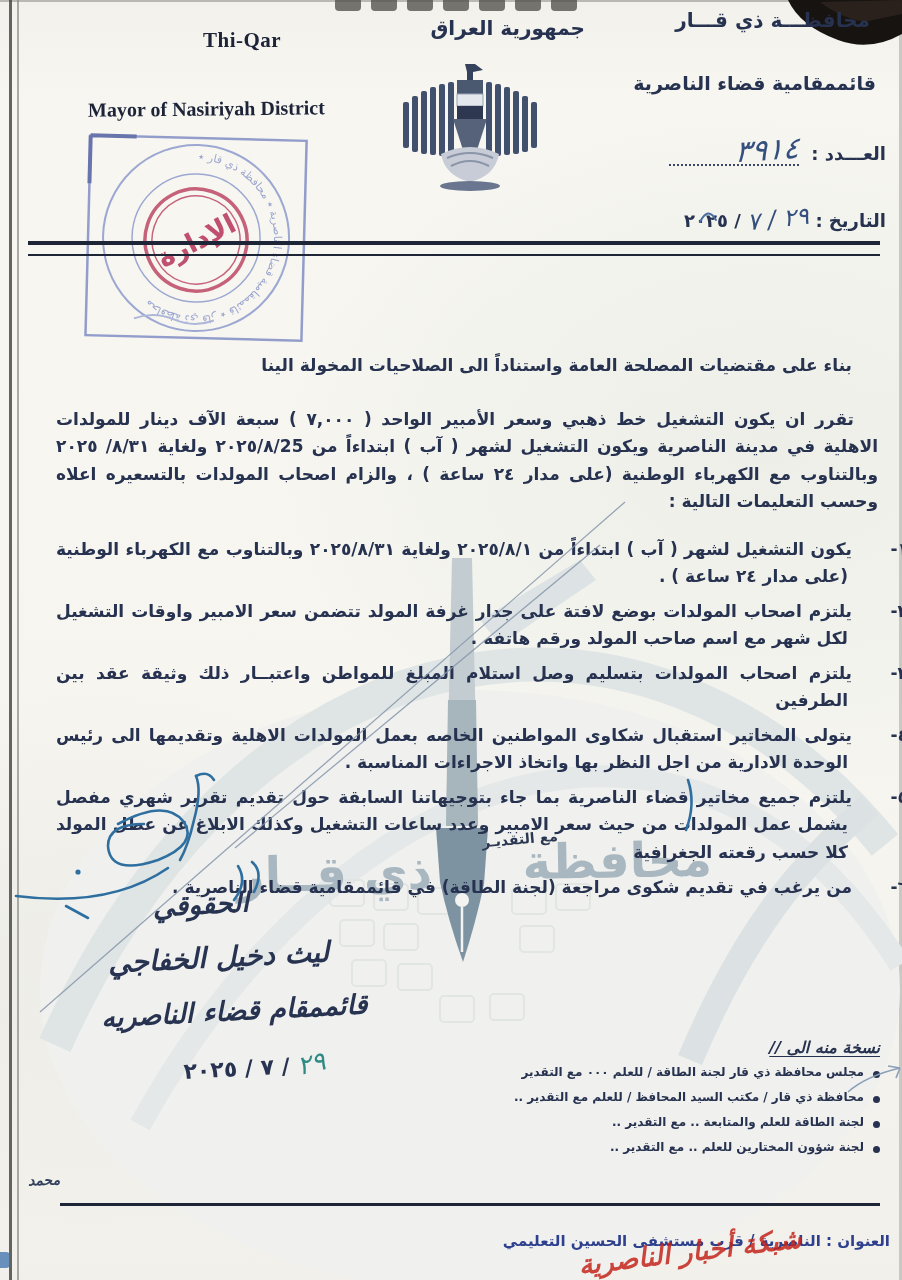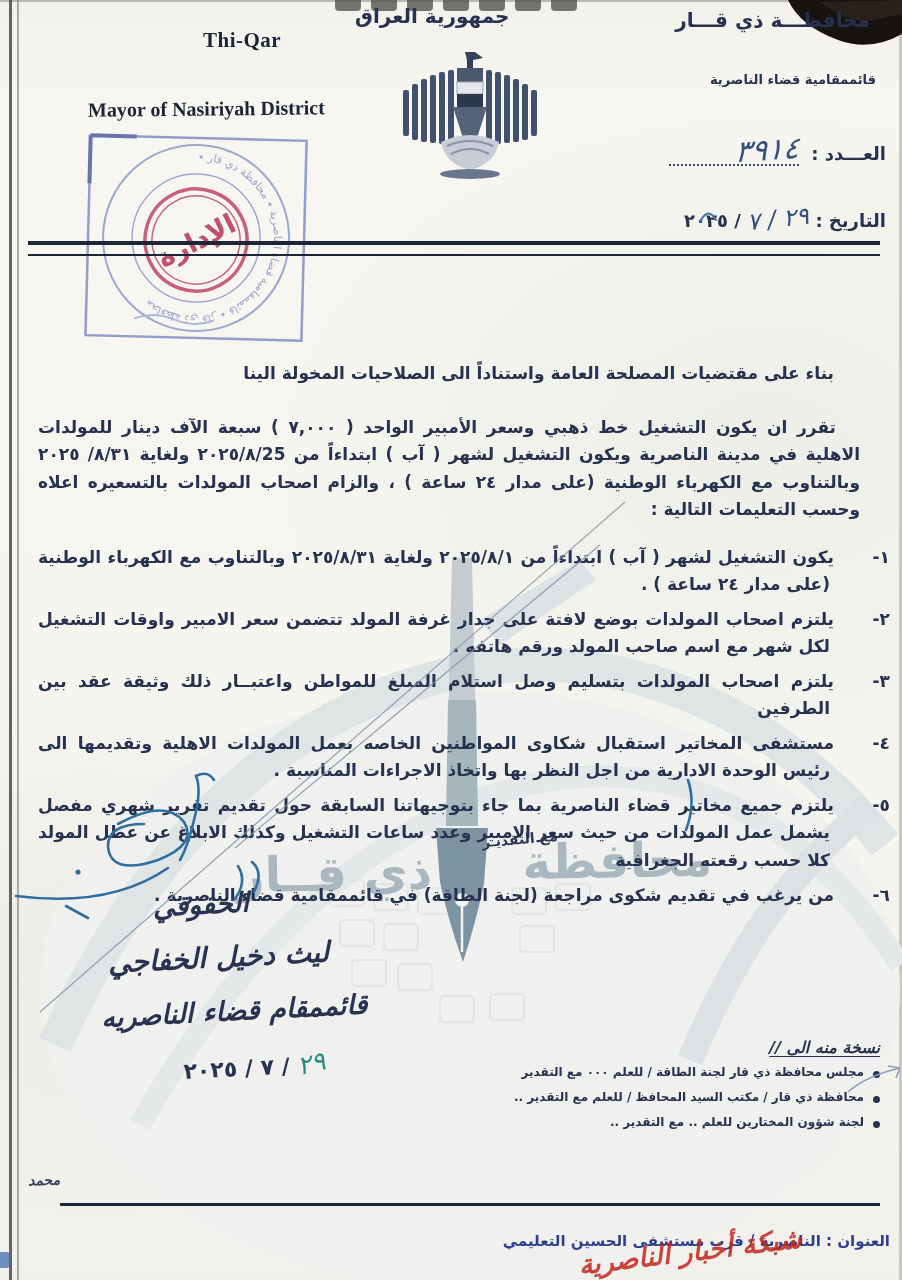--- a/index.html
+++ b/index.html
@@ -18,47 +18,47 @@
   .edge-right{position:absolute;right:0;top:0;width:3px;height:1280px;background:#c9c8c2;}
   .corner-blob{position:absolute;left:0;top:0;width:902px;height:80px;pointer-events:none;}
   .top-artifact{position:absolute;left:330px;top:0;height:13px;width:330px;overflow:hidden;opacity:.8;}
   .top-artifact span{display:inline-block;width:26px;height:18px;margin:0 5px;background:#55544e;border-radius:0 0 4px 4px;transform:translateY(-7px);}
   .blue-corner{position:absolute;left:0;top:1252px;width:10px;height:16px;background:#3b6fae;opacity:.75;border-radius:0 4px 4px 0;}
 
   
   .hdr-en{position:absolute;left:40px;top:28px;width:340px;font-family:"Liberation Serif",serif;font-weight:bold;color:#1d2437;margin-left:48px;}
   .hdr-en .l1{font-size:21px;margin-left:115px;letter-spacing:.5px;}
   .hdr-en .l2{font-size:20px;margin-top:44px;transform:rotate(-.6deg);}
-  .hdr-center{position:absolute;left:355px;top:4px;width:230px;text-align:left;}
+  .hdr-center{position:absolute;left:355px;top:16px;width:230px;text-align:right;}
   .hdr-center .country{font-size:20px;font-weight:bold;color:#26324f;}
   .emblem{display:block;margin:18px auto 0;}
   .hdr-ar{position:absolute;right:26px;top:8px;width:300px;direction:rtl;text-align:right;font-weight:bold;}
   .hdr-ar .org1{font-size:20px;letter-spacing:1px;padding-right:6px;}
-  .hdr-ar .org2{font-size:13px;margin-top:40px;}
+  .hdr-ar .org2{font-size:19px;margin-top:40px;}
   .numrow{position:absolute;right:16px;top:138px;width:300px;direction:rtl;font-size:18px;font-weight:bold;}
   .numrow .dots{display:inline-block;min-width:130px;border-bottom:2px dotted #3a4769;margin-right:6px;}
   .hand{font-family:"DejaVu Sans",sans-serif;font-weight:normal;color:#36507e;font-style:italic;}
   .numrow .hand{display:inline-block;font-size:30px;transform:rotate(-4deg) skewX(-8deg);letter-spacing:4px;line-height:.8;}
   .daterow{position:absolute;right:16px;top:205px;width:330px;direction:rtl;font-size:18px;font-weight:bold;}
   .daterow .hand{font-size:24px;display:inline-block;transform:rotate(-6deg);letter-spacing:2px;}
   .rule{position:absolute;left:28px;top:241px;width:852px;height:9px;border-top:4px solid #1d2536;border-bottom:2px solid #1d2536;z-index:6;}
   .rule2{position:absolute;left:60px;top:1203px;width:820px;height:3px;background:#1d2536;z-index:6;}
 
   
   .stamp{position:absolute;left:76px;top:128px;z-index:5;opacity:.92;}
 
   
   .subject{position:absolute;left:250px;top:278px;width:360px;text-align:center;direction:rtl;z-index:3;}
   .subject .t1{font-size:17px;font-weight:bold;letter-spacing:1px;}
   .subject .t2{font-size:17px;font-weight:bold;margin-top:7px;}
   .subject .t2 u{text-decoration-thickness:2px;text-underline-offset:4px;}
 
   
-  .bodytext{position:absolute;right:42px;top:352px;width:822px;direction:rtl;z-index:3;
-    font-size:17px;font-weight:bold;line-height:1.62;color:#26324f;margin-top:8px;}
+  .bodytext{position:absolute;right:24px;top:352px;width:822px;direction:rtl;z-index:3;
+    font-size:17px;font-weight:bold;line-height:1.62;color:#26324f;}
   .intro{text-indent:26px;margin-bottom:26px;}
   .para{text-indent:24px;text-align:justify;text-align-last:right;margin-bottom:20px;}
   .item{padding-right:30px;text-indent:-30px;text-align:justify;text-align-last:right;margin-bottom:7px;}
   .item .num{display:inline-block;min-width:26px;}
   .closing{position:absolute;left:482px;top:831px;z-index:3;font-size:14px;font-weight:bold;
     transform:rotate(-5deg);color:#2c3852;direction:rtl;}
 
   
   .wm{position:absolute;left:0;top:0;z-index:1;pointer-events:none;}
 
@@ -222,21 +222,21 @@
     <div class="item">
       <span class="num">١-</span><span>يكون التشغيل لشهر ( آب ) ابتداءاً من ٢٠٢٥/٨/١ ولغاية ٢٠٢٥/٨/٣١ وبالتناوب مع الكهرباء الوطنية (على مدار ٢٤ ساعة ) .</span>
     </div>
     <div class="item">
       <span class="num">٢-</span><span>يلتزم اصحاب المولدات بوضع لافتة على جدار غرفة المولد تتضمن سعر الامبير واوقات التشغيل لكل شهر مع اسم صاحب المولد ورقم هاتفه .</span>
     </div>
     <div class="item">
       <span class="num">٣-</span><span>يلتزم اصحاب المولدات بتسليم وصل استلام المبلغ للمواطن واعتبــار ذلك وثيقة عقد بين الطرفين</span>
     </div>
     <div class="item">
-      <span class="num">٤-</span><span>مستشفى المخاتير استقبال شكاوى المواطنين الخاصه بعمل المولدات الاهلية وتقديمها الى رئيس الوحدة الادارية من اجل النظر بها واتخاذ الاجراءات المناسبة .</span>
+      <span class="num">٤-</span><span>يتولى المخاتير استقبال شكاوى المواطنين الخاصه بعمل المولدات الاهلية وتقديمها الى رئيس الوحدة الادارية من اجل النظر بها واتخاذ الاجراءات المناسبة .</span>
     </div>
     <div class="item">
       <span class="num">٥-</span><span>يلتزم جميع مخاتير قضاء الناصرية بما جاء بتوجيهاتنا السابقة حول تقديم تقرير شهري مفصل يشمل عمل المولدات من حيث سعر الامبير وعدد ساعات التشغيل وكذلك الابلاغ عن عطل المولد كلا حسب رقعته الجغرافية</span>
     </div>
     <div class="item">
       <span class="num">٦-</span><span>من يرغب في تقديم شكوى مراجعة (لجنة الطاقة) في قائممقامية قضاء الناصرية .</span>
     </div>
   </div>
 
   <div class="closing">مع التقديـر</div>
@@ -274,20 +274,21 @@
       <span class="hand-green">٢٩</span>
       <span>/ ٧ / ٢٠٢٥</span>
     </div>
   </div>
 
   <div class="cc">
     <div class="head">نسخة منه الى //</div>
     <ul>
       <li>مجلس محافظة ذي قار لجنة الطاقة / للعلم ٠٠٠ مع التقدير</li>
       <li>محافظة ذي قار / مكتب السيد المحافظ / للعلم مع التقدير ..</li>
+      <li>لجنة الطاقة للعلم والمتابعة .. مع التقدير ..</li>
       <li>لجنة شؤون المختارين للعلم .. مع التقدير ..</li>
     </ul>
   </div>
 
   <div class="mohammed">محمد</div>
 
   <div class="rule2"></div>
 
   <div class="footer">
     <div class="addr">العنوان : الناصرية / قرب مستشفى الحسين التعليمي</div>

